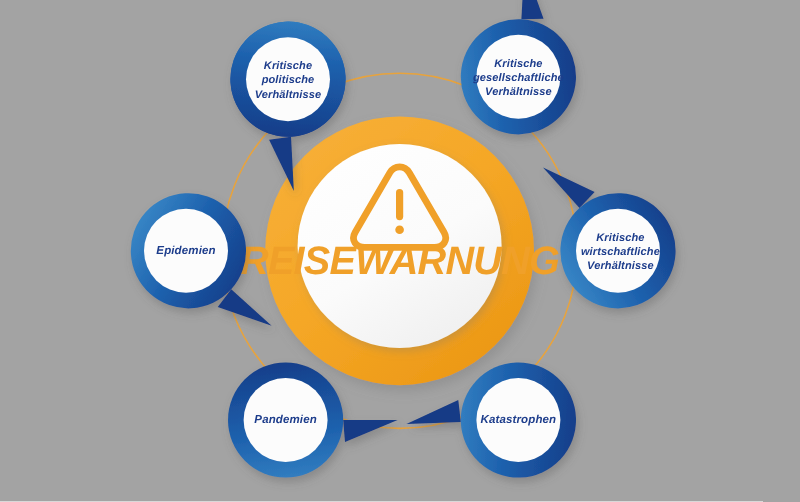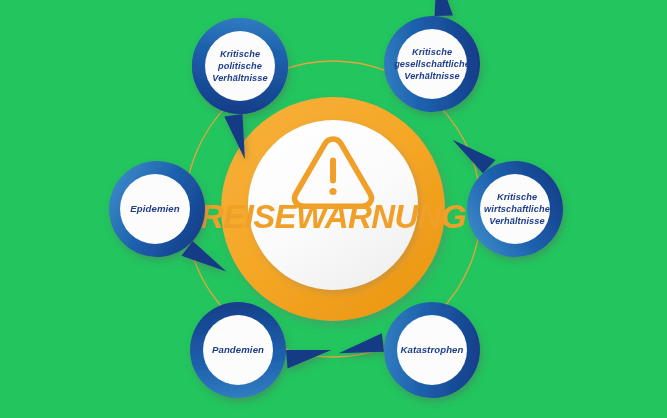--- a/index.html
+++ b/index.html
@@ -10,21 +10,21 @@
   body {
     width: 667px;
     height: 418px;
     overflow: hidden;
     font-family: "Liberation Sans", sans-serif;
   }
   #infographic {
     position: relative;
     width: 667px;
     height: 418px;
-    background: #22c55e;
+    background: #a3a3a3;
     text-decoration: underline;
   }
   #infographic svg {
     display: block;
   }
   .pin-label {
     font-family: "Liberation Sans", sans-serif;
     font-style: italic;
     font-weight: bold;
     font-size: 9.2px;

